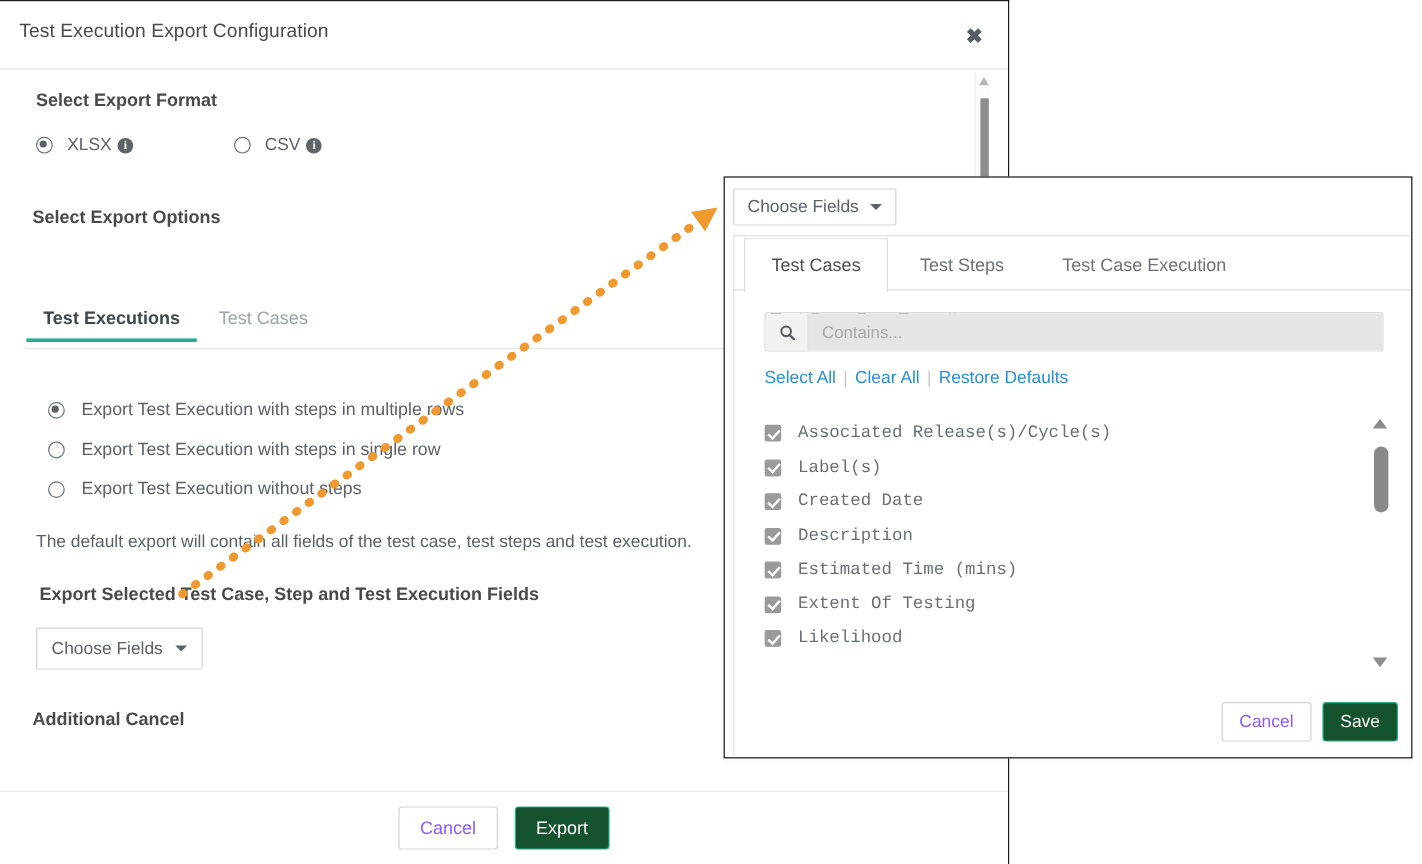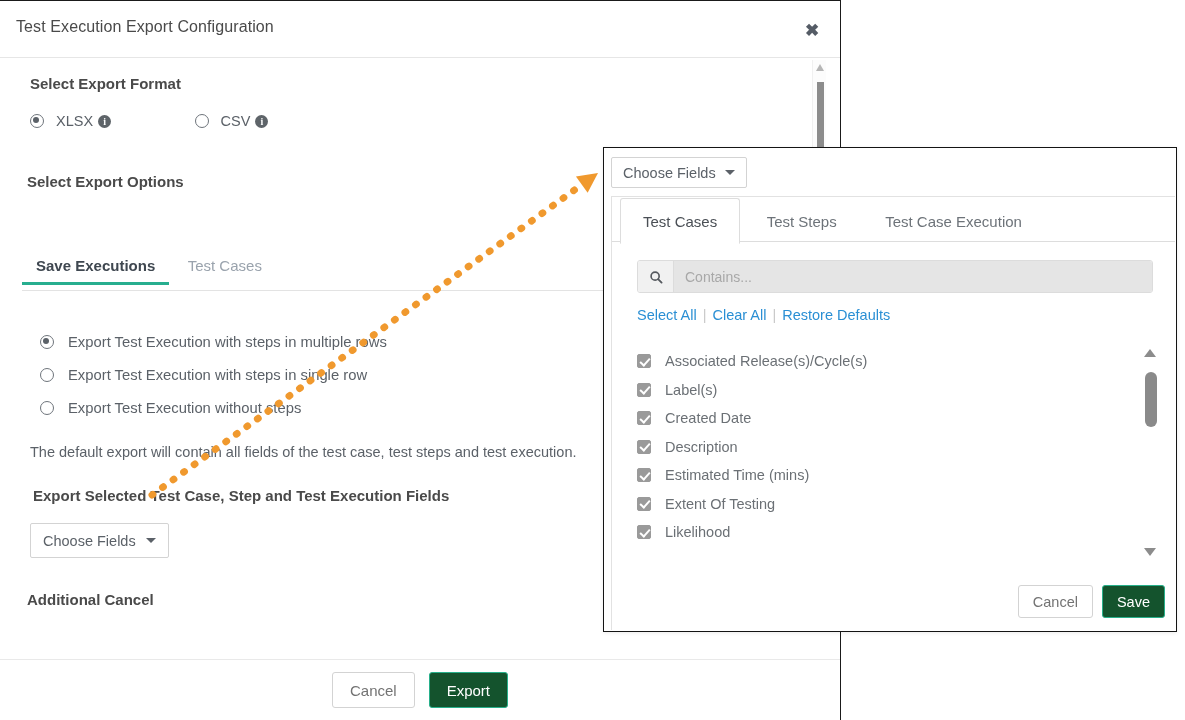--- a/index.html
+++ b/index.html
@@ -137,21 +137,21 @@
   .dialog-divider {
     position: absolute; left: 0; right: 0; top: 658px; height: 1px; background: #e9e9e9;
   }
   .dialog-footer {
     position: absolute; left: 0; right: 0; top: 659px; bottom: 0;
     display: flex; align-items: center; justify-content: center; gap: 14px;
   }
   .btn {
     height: 36px; padding: 0 17px; border-radius: 3px;
     font-size: 15px; cursor: pointer; border: 1px solid #d3d3d3;
-    background: #fff; color: #737373;
+    background: #fff; color: #8b5cf6;
     display: inline-flex; align-items: center; justify-content: center;
   }
   .btn.primary { background: #14532d; border-color: #27b08b; color: #fff; }
 
   
   .popup {
     position: absolute; left: 603px; top: 147px;
     width: 574px; height: 485px;
     background: #ffffff;
     border: 1px solid #141414;
@@ -204,20 +204,21 @@
   .link-row {
     position: absolute; left: 25px; top: 110px;
     font-size: 14.5px; color: #2a8fd4; display: flex; align-items: center;
   }
   .link-row a { color: #2a8fd4; text-decoration: none; cursor: pointer; }
   .link-sep { color: #c9c9c9; margin: 0 6px; }
 
   .field-list {
     position: absolute; left: 25px; top: 150px; right: 38px; bottom: 72px;
     overflow: hidden;
+    font-family: Liberation Mono, monospace;
   }
   .field-item { display: flex; align-items: center; height: 28.5px; }
   .field-item .lbl { margin-left: 14px; font-size: 14.5px; color: #6b7075; }
 
   .list-scroll {
     position: absolute; right: 16px; top: 150px; bottom: 72px;
     width: 17px;
   }
   .list-scroll .tri {
     position: absolute; left: 2px; width: 0; height: 0;
@@ -265,21 +266,21 @@
           <span class="radio-opt">
             <span class="radio"></span>
             <span style="margin-left:12px;">CSV</span>
             <span class="info-i">i</span>
           </span>
         </div>
 
         <div class="section-h" style="position:absolute;left:27px;top:114px;">Select Export Options</div>
 
         <div class="tabs">
-          <span class="tab active">Save Executions</span>
+          <span class="tab active">Test Executions</span>
           <span class="tab">Test Cases</span>
         </div>
 
         <div class="opt-list">
           <div class="opt-line">
             <span class="radio checked"></span>
             <span class="lbl">Export Test Execution with steps in multiple rows</span>
           </div>
           <div class="opt-line">
             <span class="radio"></span>

